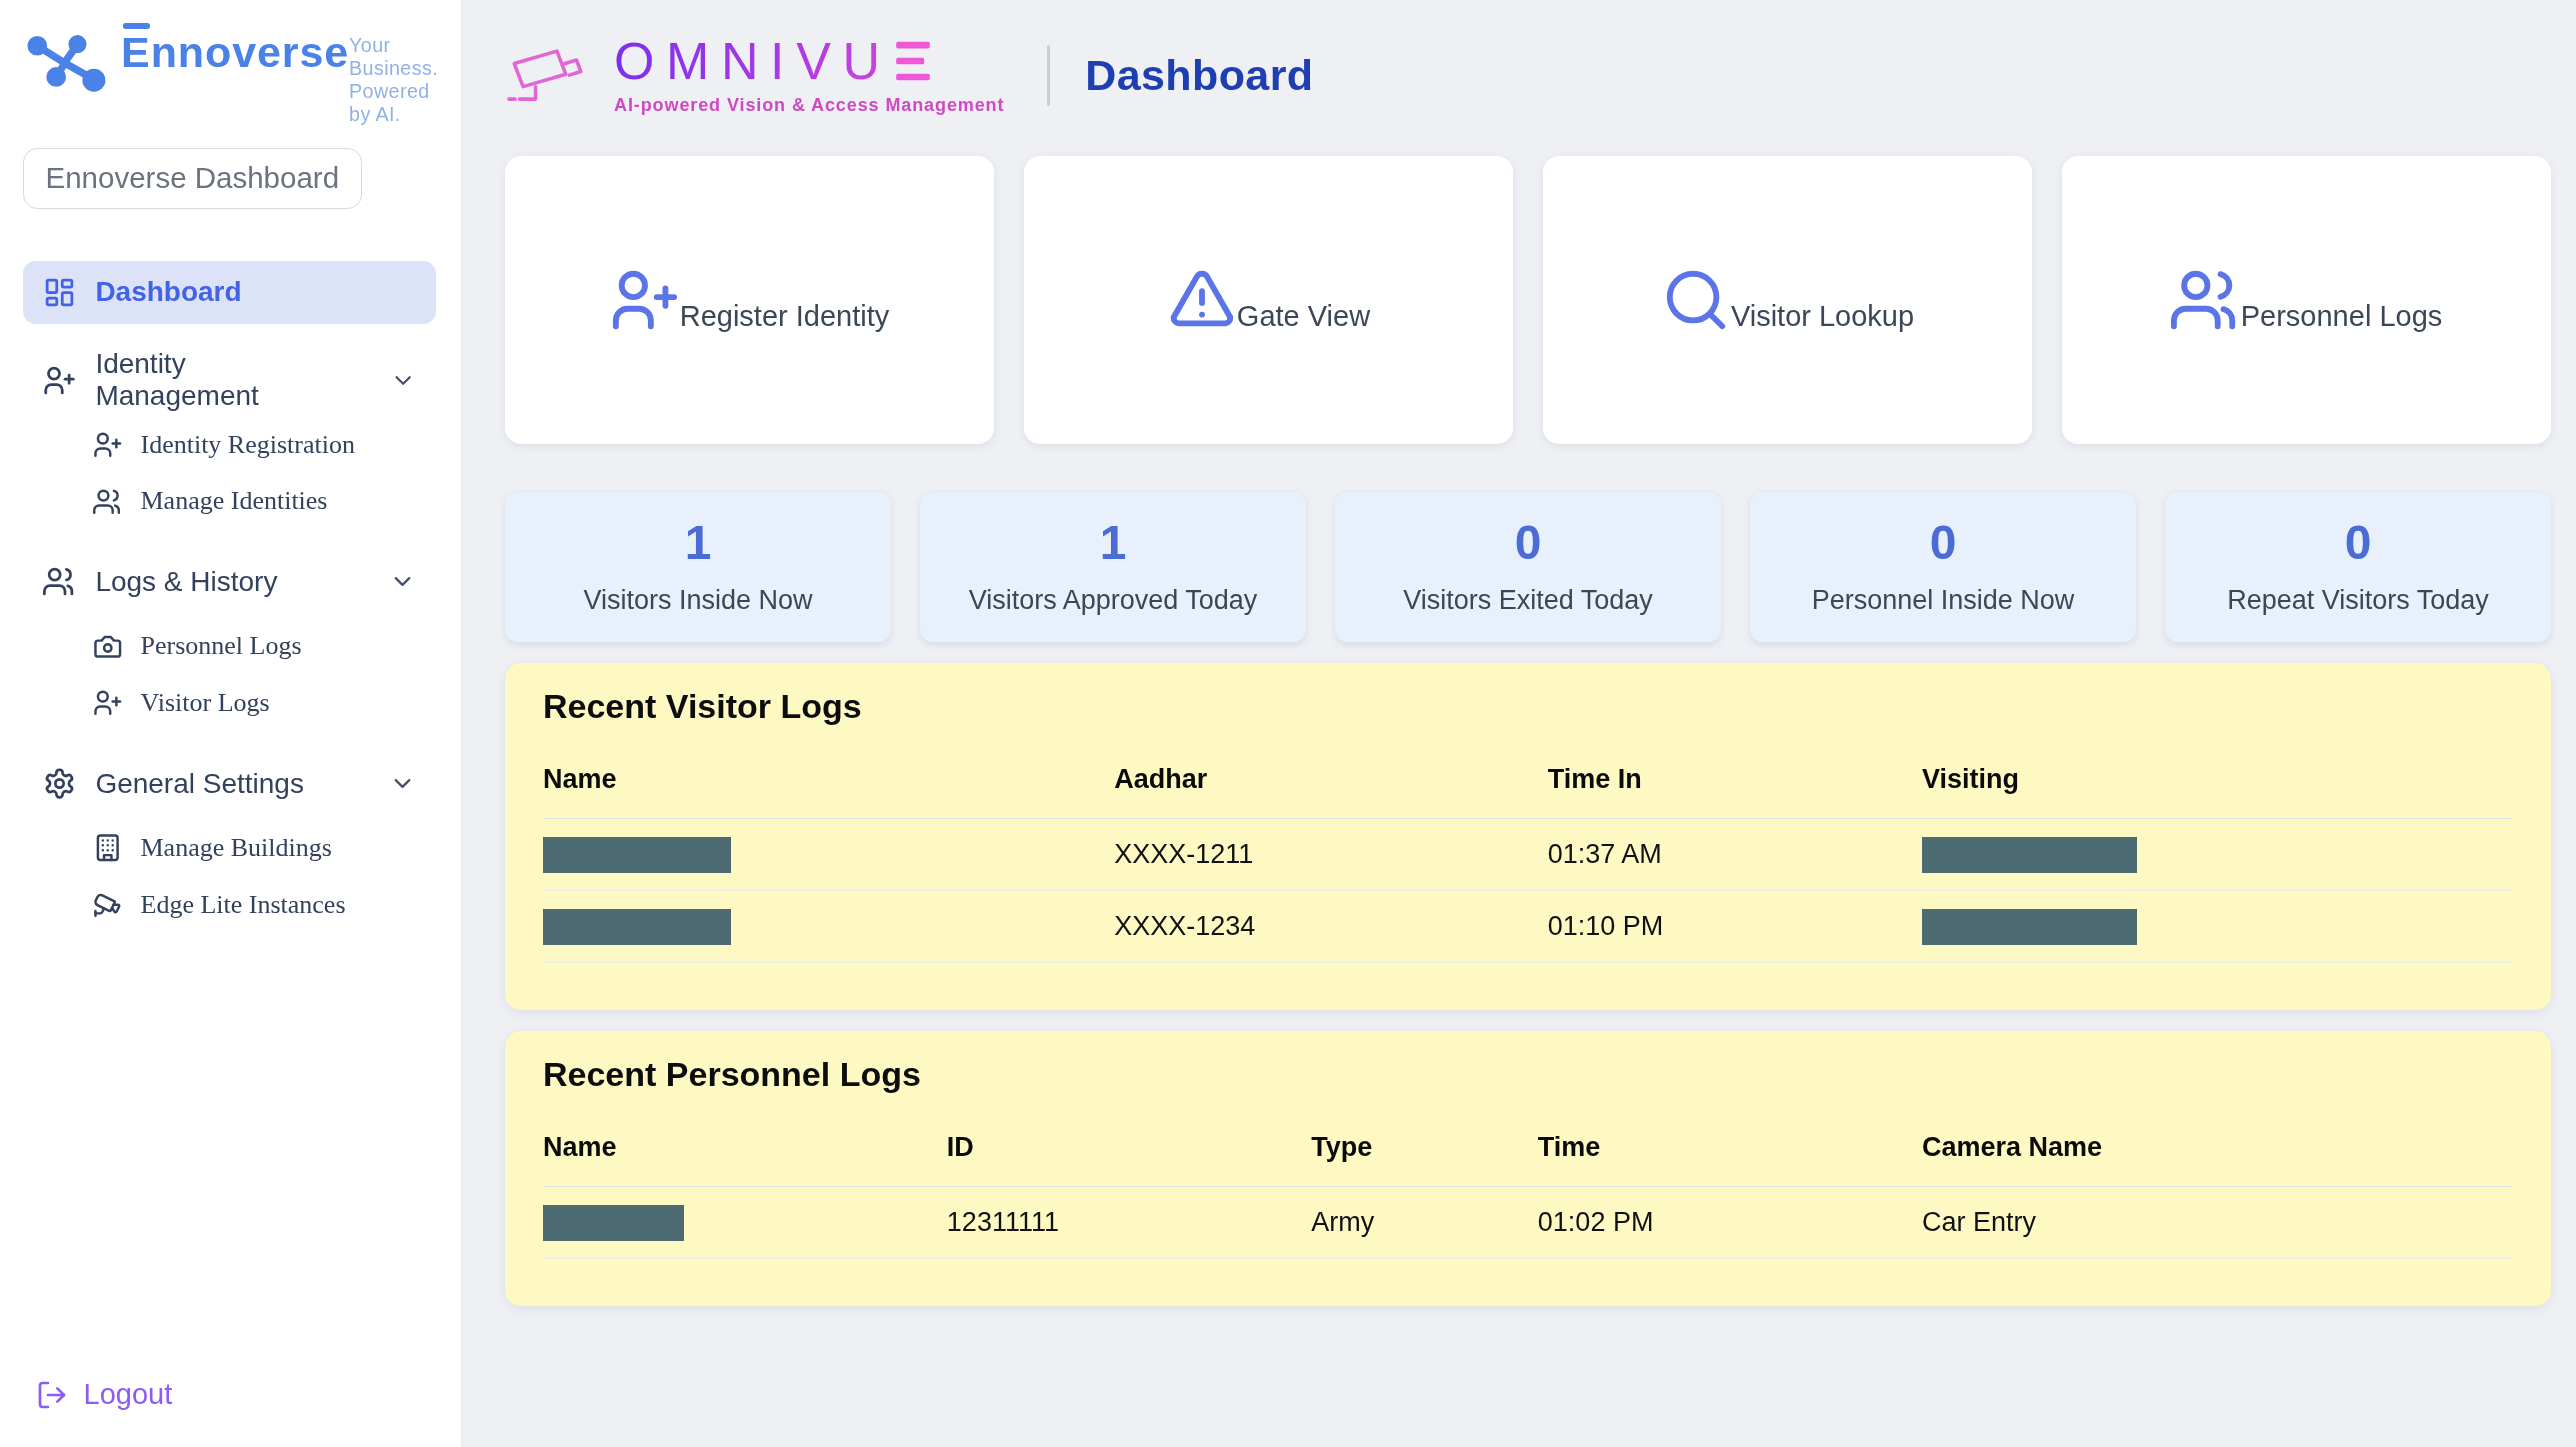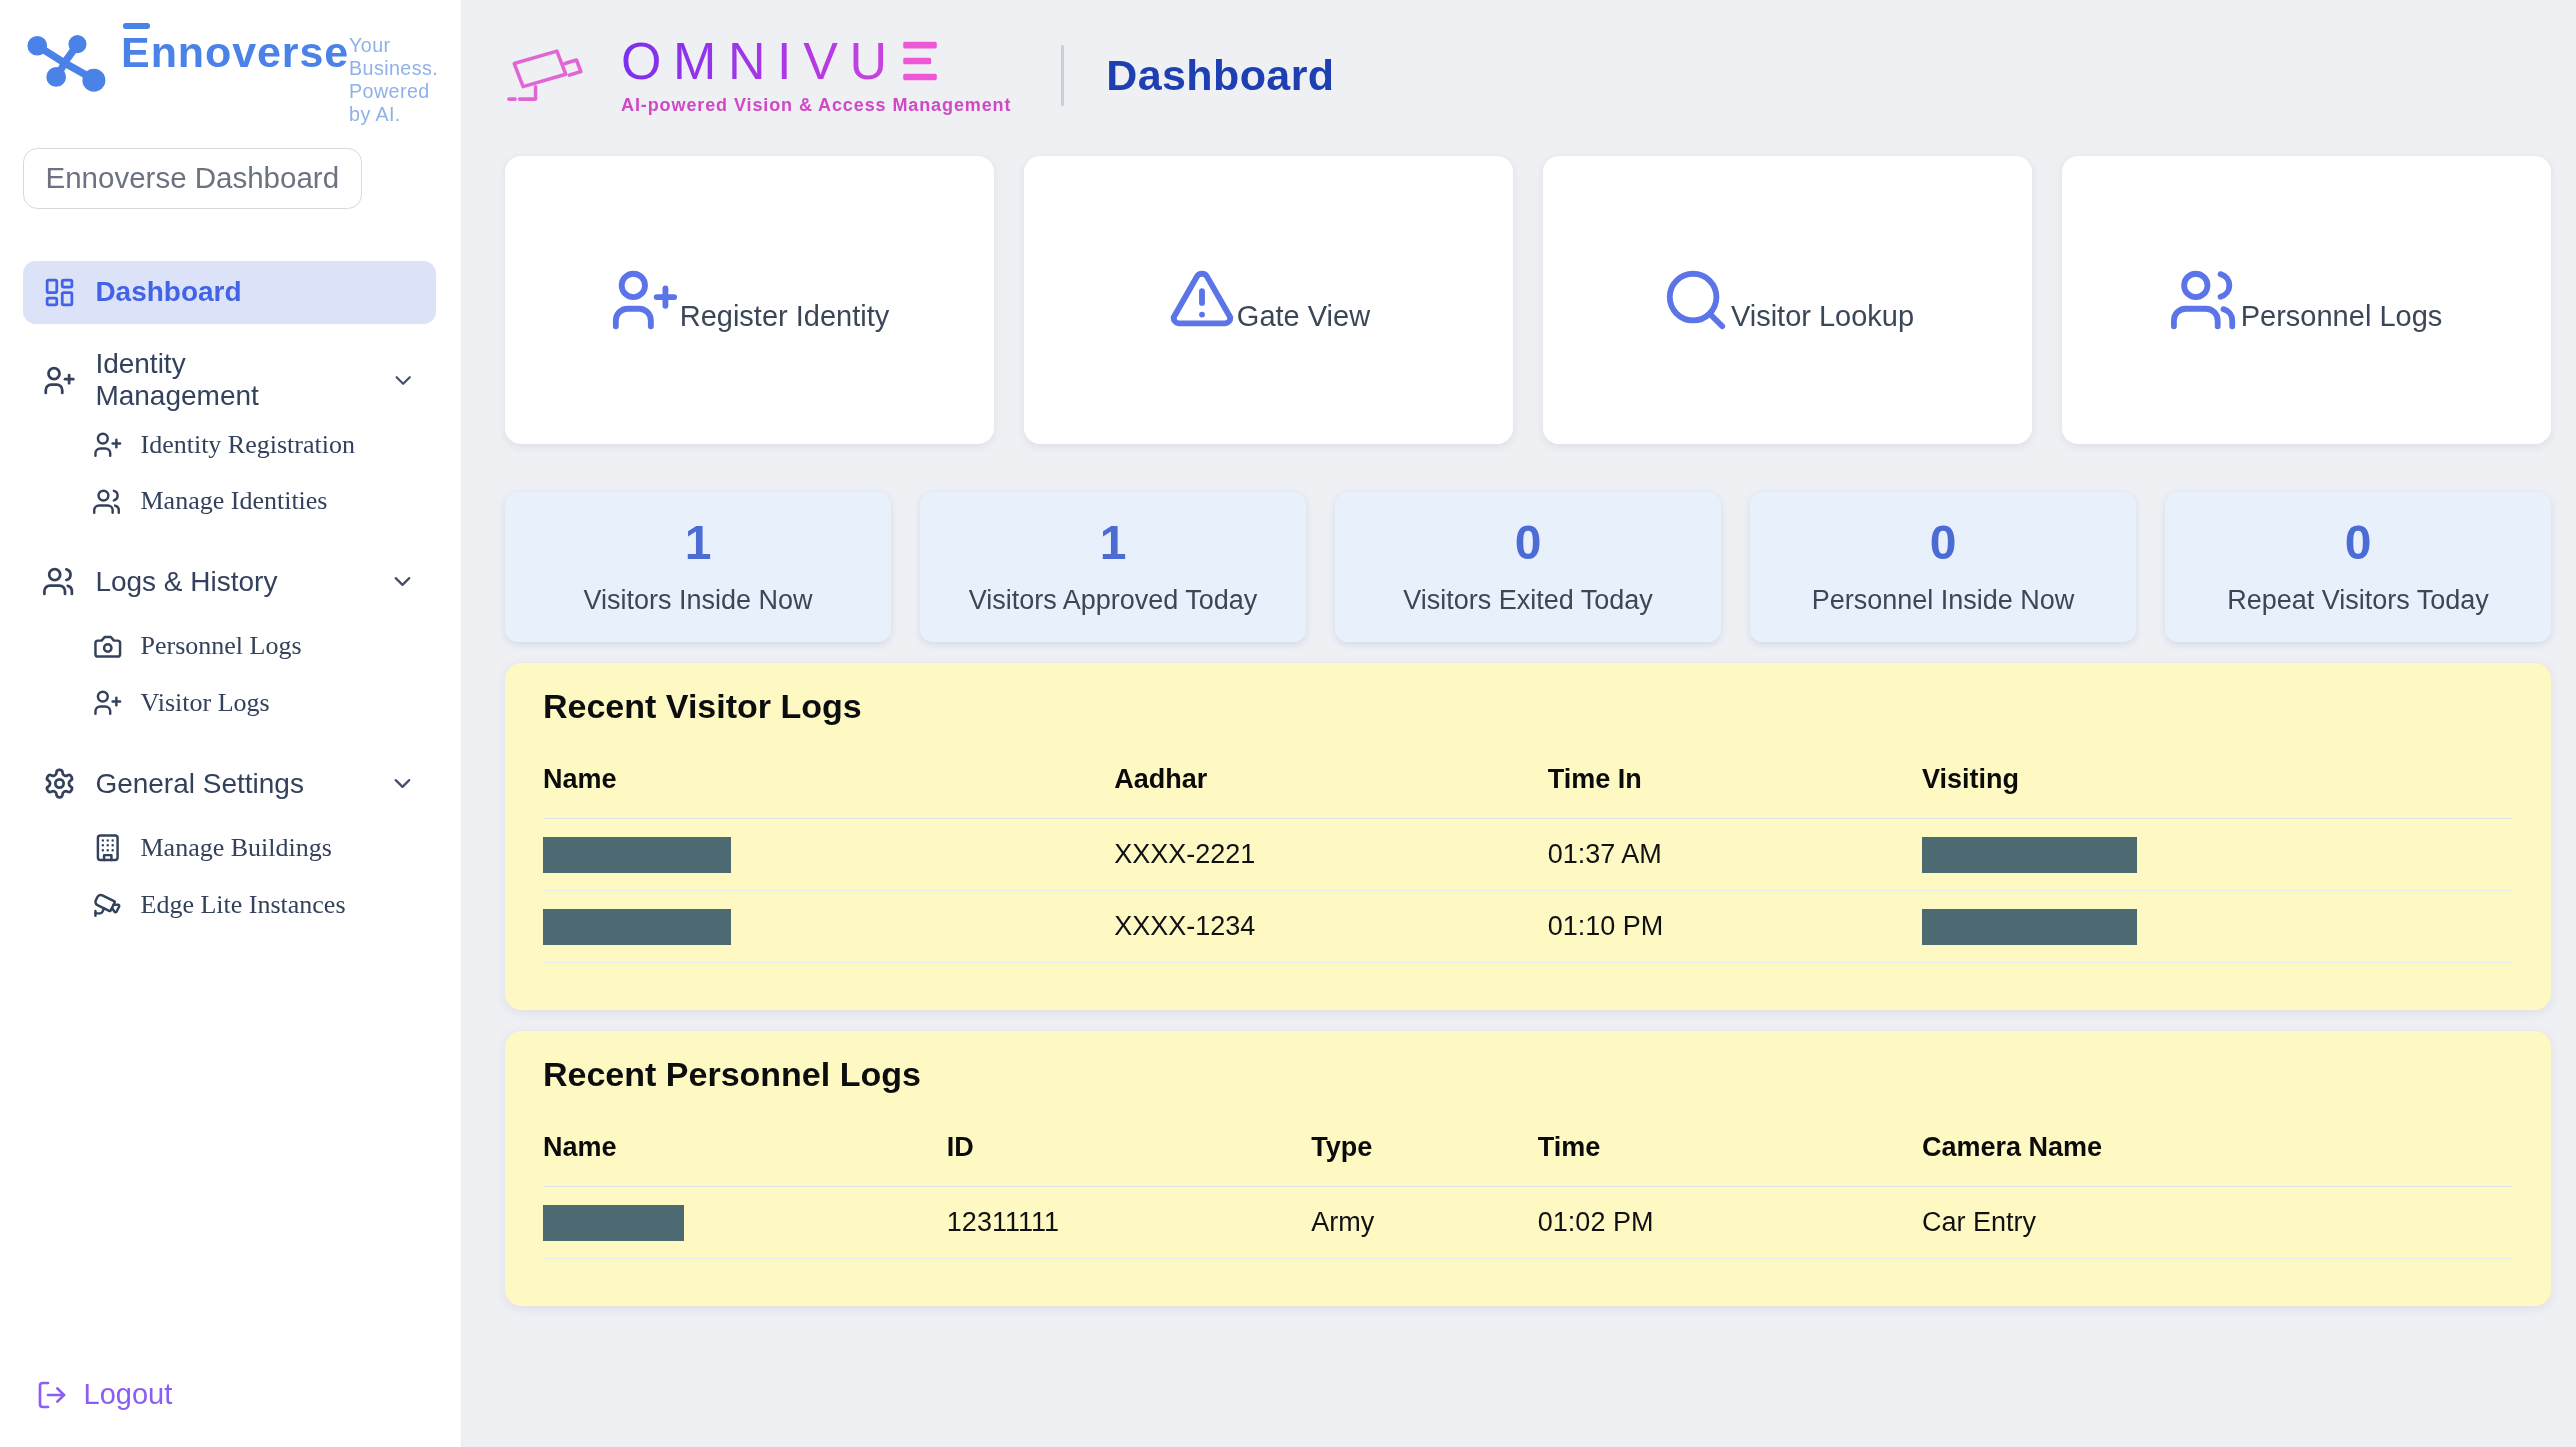--- a/index.html
+++ b/index.html
@@ -27,21 +27,21 @@
   .nav-item svg.chev { width:27px; height:27px; color:#44506a; }
   .nav-sub { display:flex; align-items:center; gap:18px; height:55px; margin-left:61px; padding:0 9px;
              font-size:26px; color:#33415c; font-weight:500; cursor:pointer; margin-bottom:1.8px;font-family:Liberation Serif, serif; }
   .nav-sub svg.mi { width:29.5px; height:29.5px; flex-shrink:0; }
   .logout-row { margin-top:auto; display:flex; align-items:flex-end; gap:16px; padding:9px 12.5px;
                 color:#8b5cf6; font-size:29px; font-weight:500; cursor:pointer; }
   .logout-row svg { width:32px; height:32px; }
 
   
   .main { flex:1; padding:38px 25px 0 43px; min-width:0; }
-  .page-header { display:flex; align-items:center; gap:30px; height:75px; }
+  .page-header { display:flex; align-items:center; gap:23px; height:75px; }
   .cam-logo { width:86px; height:64px; flex-shrink:0; }
   .wordmark-block { display:flex; flex-direction:column; }
   .wordmark { display:flex; align-items:center; font-size:52px; letter-spacing:11.6px; font-weight:400; line-height:1;
               background:linear-gradient(90deg,#7b2ff0 0%,#b93ce2 55%,#ef58d8 100%);
               -webkit-background-clip:text; background-clip:text; color:transparent; }
   .wordmark .xi { margin-left:3.6px; }
   .wordmark-tag { font-size:18px; font-weight:700; color:#d148c4; letter-spacing:0.9px; margin-top:7.2px; }
   .hdr-divider { width:2.7px; height:61px; background:#c9ced7; margin:0 12.5px 0 19.7px; border-radius:1.8px; }
   .page-title { font-size:43px; font-weight:800; color:#1e3fb1; letter-spacing:0.4px; }
 
@@ -313,21 +313,21 @@
         <div class="trow v-cols thead">
           <span>Name</span>
           <span>Aadhar</span>
           <span>Time In</span>
           <span>Visiting</span>
         </div>
         <div class="trow v-cols tbody-row">
           <div>
               <div class="redact r-name-v"></div>
             </div>
-          <span>XXXX-2221</span>
+          <span>XXXX-1211</span>
           <span>01:37 AM</span>
           <div>
               <div class="redact r-visit"></div>
             </div>
         </div>
         <div class="trow v-cols tbody-row">
           <div>
               <div class="redact r-name-v"></div>
             </div>
           <span>XXXX-1234</span>

